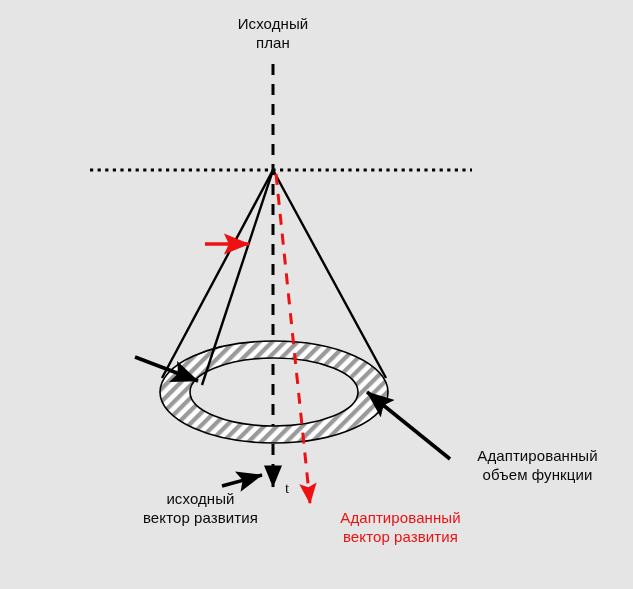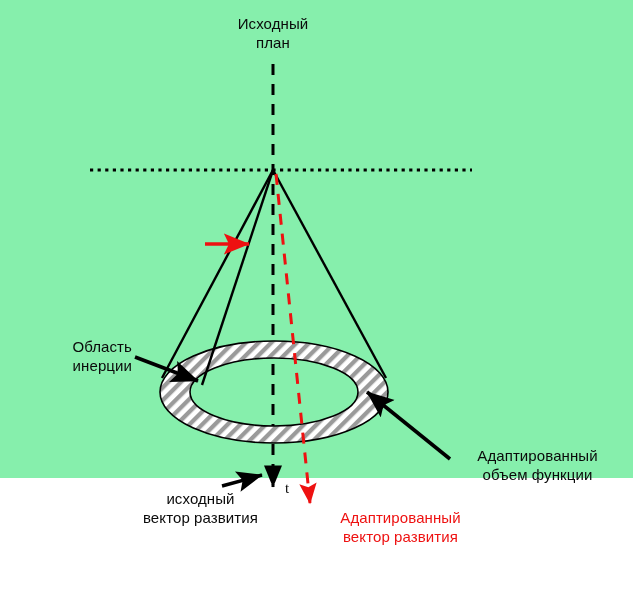--- a/index.html
+++ b/index.html
@@ -9,22 +9,22 @@
   }
   body {
     width: 633px;
     height: 589px;
     font-family: "Liberation Sans", "DejaVu Sans", sans-serif;
     overflow: hidden;
   }
   #diagram-root {
     position: relative;
     width: 633px;
-    height: 478px;
-    background: #86efac;
+    height: 589px;
+    background: #e5e5e5;
   }
   #diagram-svg {
     position: absolute;
     top: 0;
     left: 0;
     width: 633px;
     height: 589px;
   }
   .lbl {
     position: absolute;
@@ -104,22 +104,20 @@
 
     <line x1="450" y1="459" x2="367" y2="392" stroke="#000000" stroke-width="3.6" marker-end="url(#arrow-black)"></line>
 
     <line x1="222" y1="486" x2="262" y2="475" stroke="#000000" stroke-width="3.4" marker-end="url(#arrow-black)"></line>
   </svg>
 
   <div class="lbl center" id="label-initial-plan">Исходный
 план</div>
 
 
-  <div class="lbl right" id="label-inertia-area">Область
-инерции</div>
 
   <div class="lbl center" id="label-adapted-volume">Адаптированный
 объем функции</div>
 
   <div class="lbl center" id="label-initial-vector">исходный
 вектор развития</div>
 
   <div class="lbl center red" id="label-adapted-vector">Адаптированный
 вектор развития</div>
 

